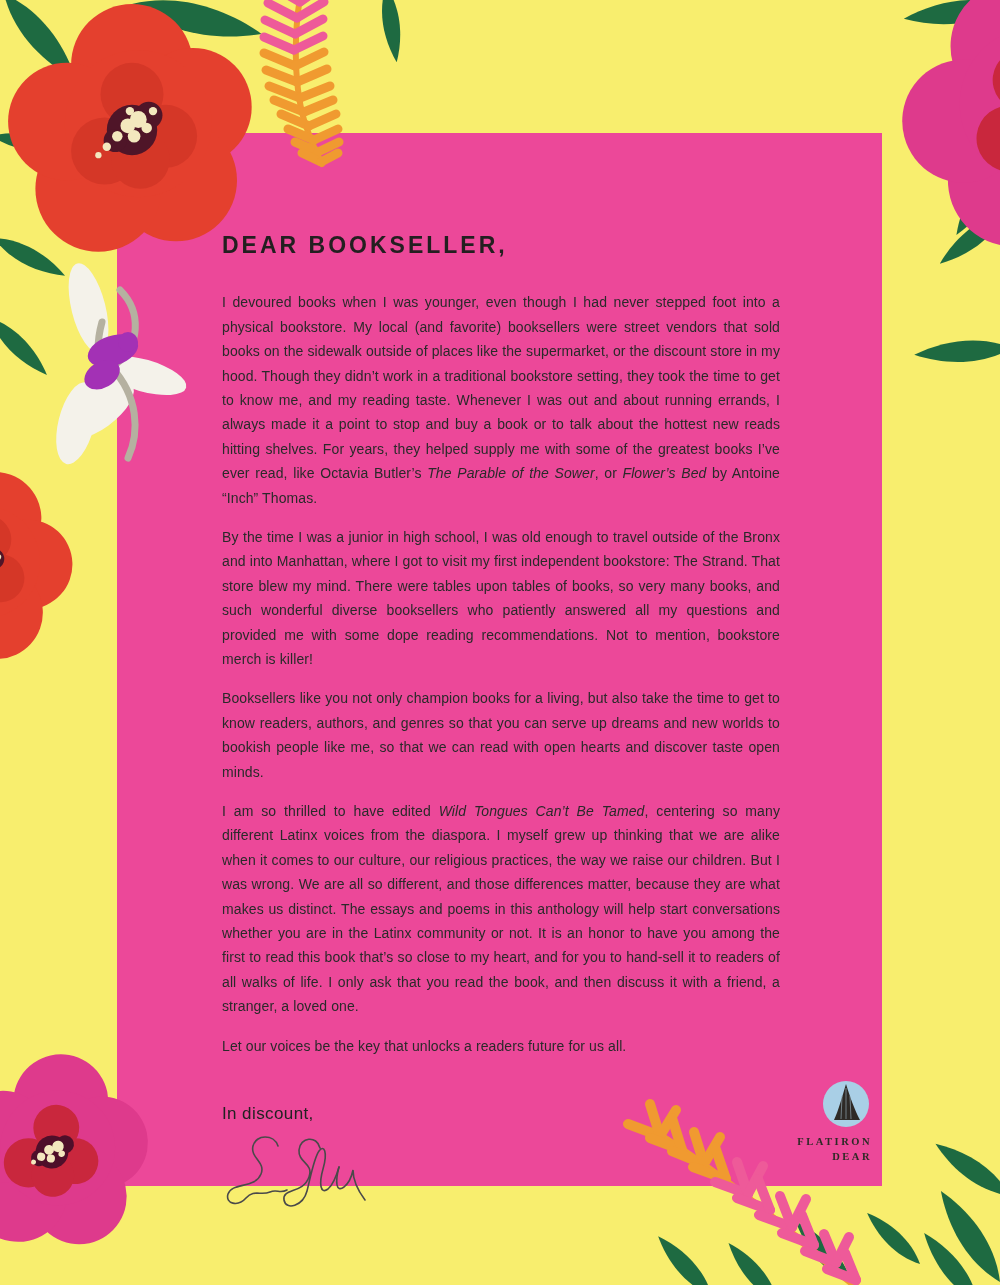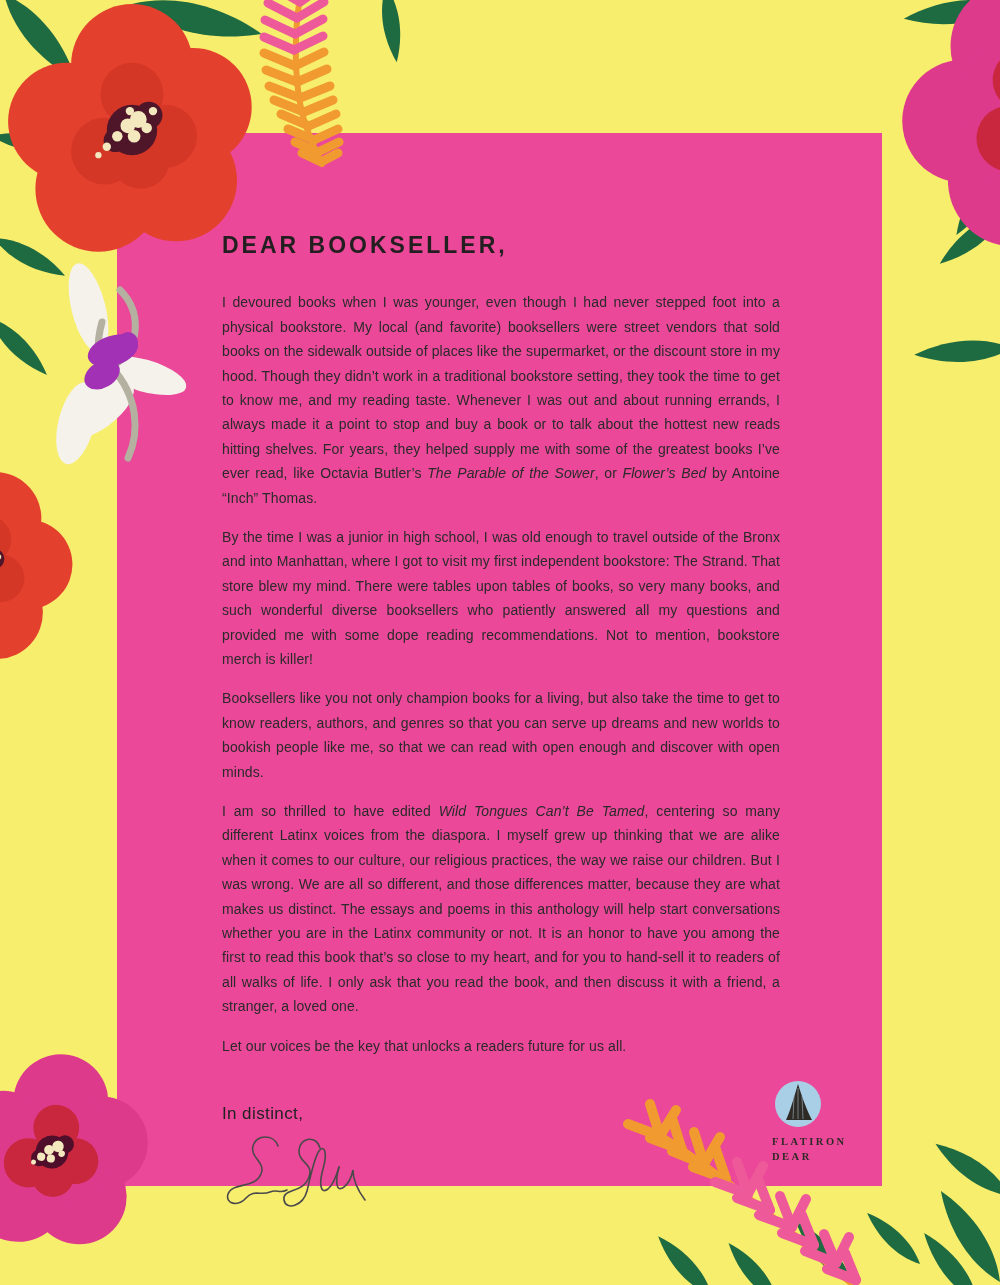--- a/index.html
+++ b/index.html
@@ -51,21 +51,21 @@
   .signatory{
     font-size:18px;
     color:#222;
     letter-spacing:0.5px;
     margin-top:2px;
   }
   .logo{
     position:absolute;
     left:655px;top:945px;
     width:100px;
-    text-align:left;
+    text-align:right;
     color:#2E2A26;
   }
   .logo .logo-text{
     font-family:"Liberation Serif", serif;
     font-size:10.5px;
     letter-spacing:2.5px;
     line-height:1.45;
     font-weight:bold;
   }
 </style>
@@ -73,26 +73,26 @@
 <body>
 
 <div class="canvas">
 
   <div class="sheet">
     <h1 class="salutation">DEAR BOOKSELLER,</h1>
 
     <div class="body-text">
         <p class="para"><span>I devoured books when I was younger, even though I had never stepped foot into a physical bookstore. My local (and favorite) booksellers were street vendors that sold books on the sidewalk outside of places like the supermarket, or the discount store in my hood. Though they didn’t work in a traditional bookstore setting, they took the time to get to know me, and my reading taste. Whenever I was out and about running errands, I always made it a point to stop and buy a book or to talk about the hottest new reads hitting shelves. For years, they helped supply me with some of the greatest books I’ve ever read, like Octavia Butler’s </span><em>The Parable of the Sower</em><span>, or </span><em>Flower’s Bed</em><span> by Antoine “Inch” Thomas.</span></p>
         <p class="para"><span>By the time I was a junior in high school, I was old enough to travel outside of the Bronx and into Manhattan, where I got to visit my first independent bookstore: The Strand. That store blew my mind. There were tables upon tables of books, so very many books, and such wonderful diverse booksellers who patiently answered all my questions and provided me with some dope reading recommendations. Not to mention, bookstore merch is killer!</span></p>
-        <p class="para"><span>Booksellers like you not only champion books for a living, but also take the time to get to know readers, authors, and genres so that you can serve up dreams and new worlds to bookish people like me, so that we can read with open enough and discover with open minds.</span></p>
+        <p class="para"><span>Booksellers like you not only champion books for a living, but also take the time to get to know readers, authors, and genres so that you can serve up dreams and new worlds to bookish people like me, so that we can read with open hearts and discover taste open minds.</span></p>
         <p class="para"><span>I am so thrilled to have edited </span><em>Wild Tongues Can’t Be Tamed</em><span>, centering so many different Latinx voices from the diaspora. I myself grew up thinking that we are alike when it comes to our culture, our religious practices, the way we raise our children. But I was wrong. We are all so different, and those differences matter, because they are what makes us distinct. The essays and poems in this anthology will help start conversations whether you are in the Latinx community or not. It is an honor to have you among the first to read this book that’s so close to my heart, and for you to hand-sell it to readers of all walks of life. I only ask that you read the book, and then discuss it with a friend, a stranger, a loved one.</span></p>
         <p class="para"><span>Let our voices be the key that unlocks a readers future for us all.</span></p>
       </div>
 
-    <div class="closing">In distinct,</div>
+    <div class="closing">In discount,</div>
 
     <svg class="signature-svg" width="160" height="78" viewBox="0 0 160 78">
       <g fill="none" stroke="#4a4a4a" stroke-width="1.6" stroke-linecap="round">
         <path d="M62,14 C58,2 40,2 37,14 C34,26 50,30 45,42 C39,57 16,50 12,62 C9,72 22,75 30,66 C38,57 45,64 54,60 C61,57 64,62 71,58"></path>
         <path d="M104,16 C101,3 84,5 83,18 C82,31 98,31 93,45 C87,62 66,56 68,68 C70,79 87,74 91,59 C95,43 98,26 103,19 C108,12 112,20 107,37 C103,51 104,63 112,57 C118,52 121,42 123,35"></path>
         <path d="M123,35 C119,50 120,61 128,55 C133,51 136,43 137,38 C137,47 140,56 149,68"></path>
       </g>
     </svg>
 
 

